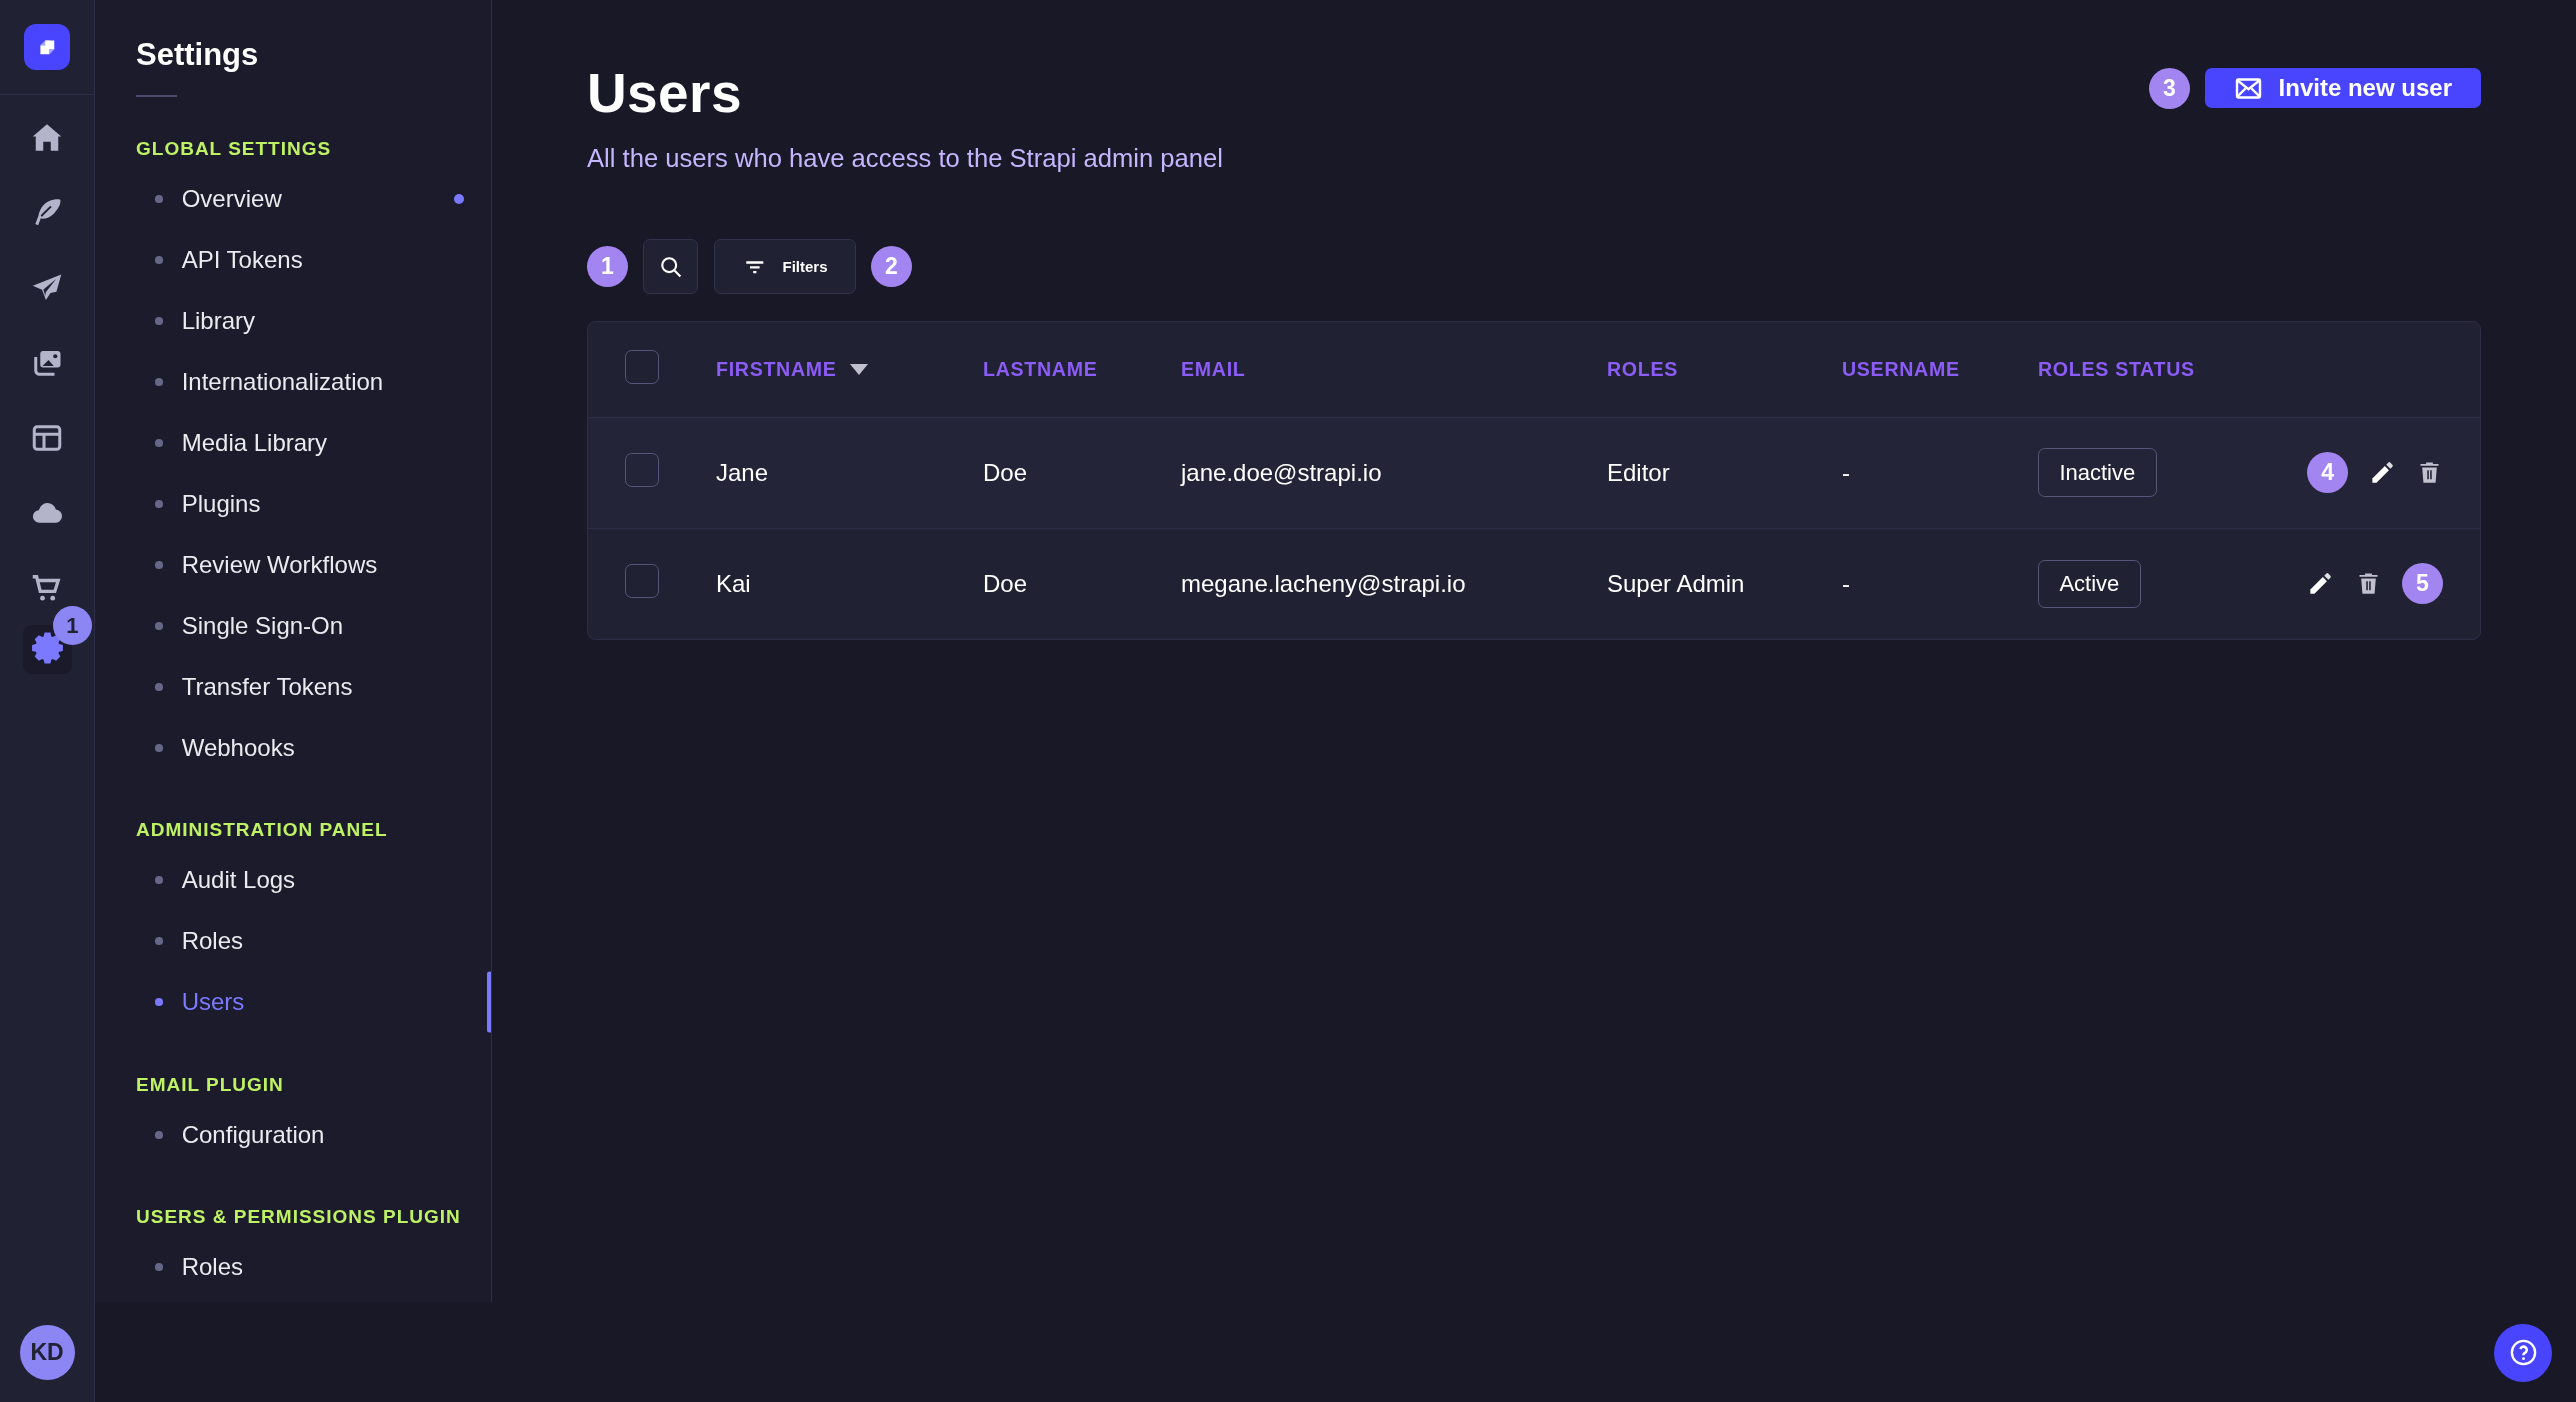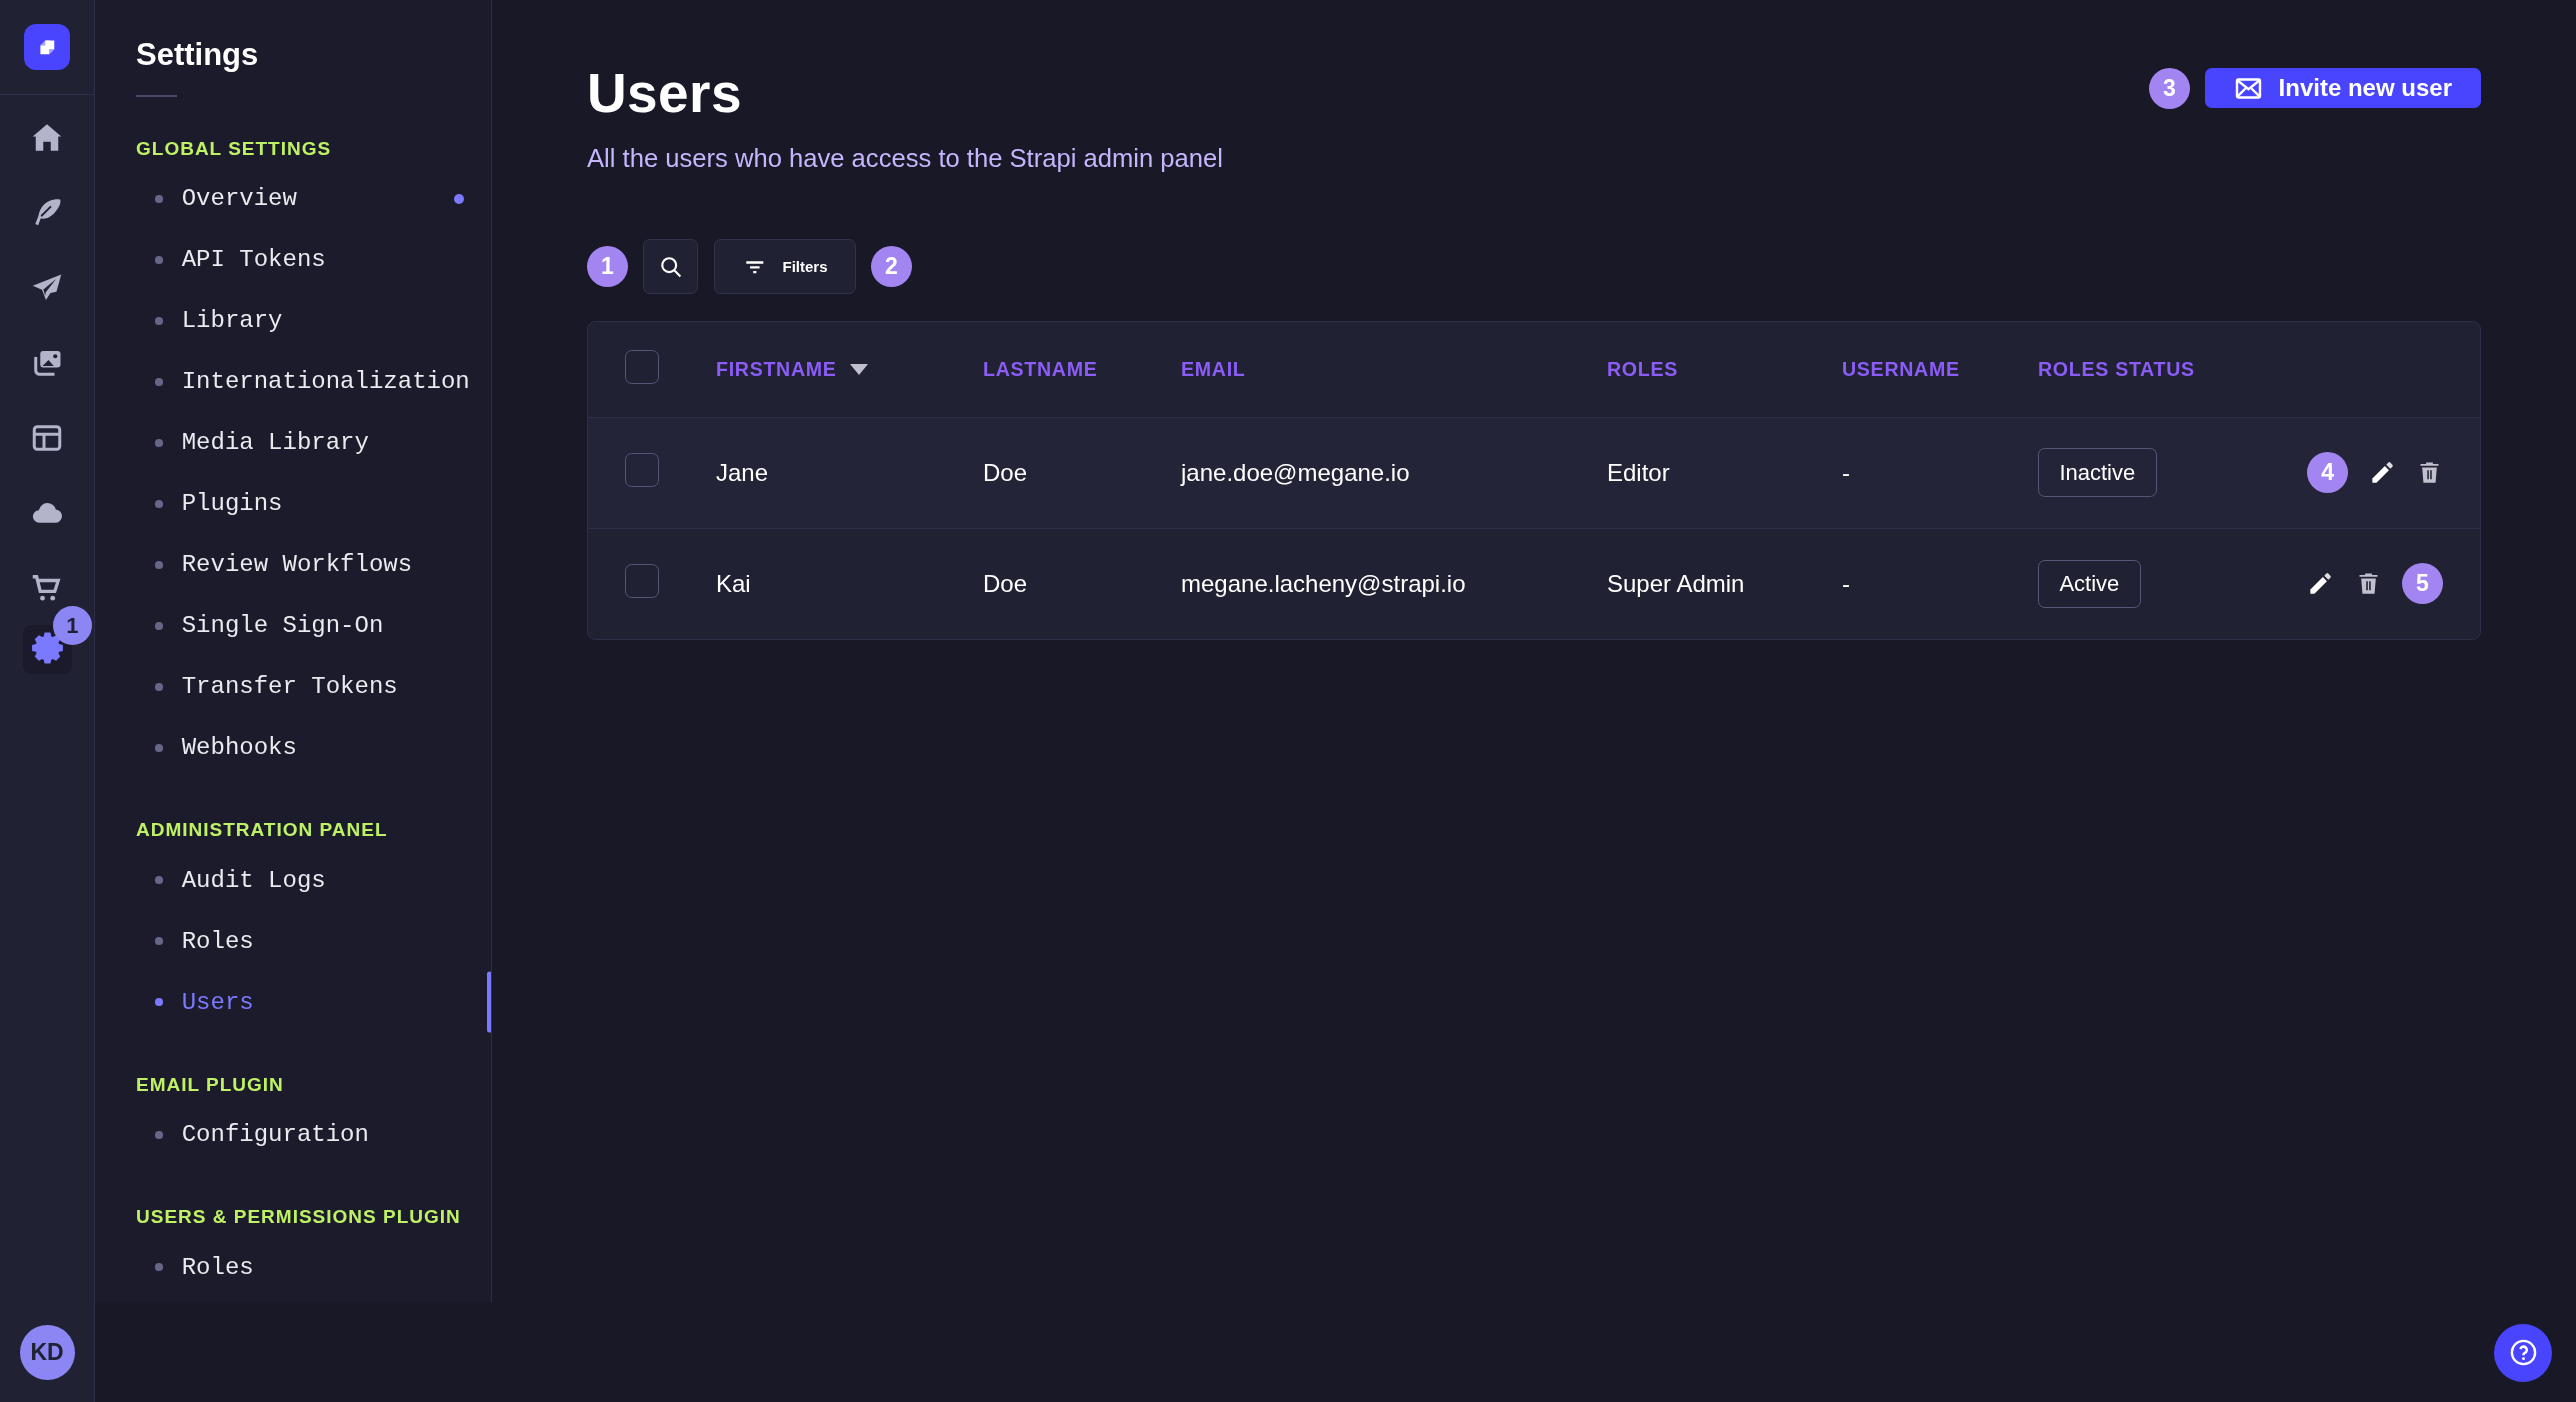--- a/index.html
+++ b/index.html
@@ -51,21 +51,21 @@
   .subnav {
     width: 397px; flex: 0 0 397px; height: 1302px; background: #1b1b2b;
     border-right: 0.9px solid #2e2e48; position: relative; overflow: hidden;
   }
   .subnav-title { font-size: 31px; font-weight: 600; color: #ffffff; padding: 37px 0 0 41px; }
   .subnav-underline { width: 41px; height: 1.7px; background: #4a4a6a; margin: 22px 0 0 41px; }
   .section-header {
     font-size: 19px; font-weight: 600; letter-spacing: 1px; color: #bef264;
     text-transform: uppercase; padding-left: 41px; margin-top: 41px;
   }
-  .nav-list { list-style: none; margin-top: 8.5px; font-family: Liberation Mono, monospace; }
+  .nav-list { list-style: none; margin-top: 8.5px; }
   .nav-item {
     height: 61px; display: flex; align-items: center; gap: 19px;
     padding-left: 60px; cursor: pointer; position: relative; font-size: 24px; font-weight: 500; color: #eaeaef;
   }
   .bullet { width: 7.7px; height: 7.7px; border-radius: 50%; background: #666687; flex: 0 0 7.7px; }
   .nav-item.active { color: #7b79ff; }
   .nav-item.active .bullet { background: #7b79ff; }
   .notif-dot {
     position: absolute; right: 27px; width: 10.2px; height: 10.2px; border-radius: 50%; background: #7b79ff;
   }
@@ -370,21 +370,21 @@
           <th>USERNAME</th>
           <th>ROLES STATUS</th>
           <th></th>
         </tr>
       </thead>
       <tbody>
         <tr class="row-1">
           <td class="td-check"><span class="checkbox"></span></td>
           <td>Jane</td>
           <td>Doe</td>
-          <td>jane.doe@megane.io</td>
+          <td>jane.doe@strapi.io</td>
           <td>Editor</td>
           <td>-</td>
           <td><span class="status-badge">Inactive</span></td>
           <td class="actions-cell">
             <span class="actions">
               <span class="ann-badge">4</span>
               <button class="row-action edit">
                 <svg viewBox="0 0 24 24" fill="currentColor">
                   <path d="M3 17.4 V21 h3.6 L17.7 9.9 14.1 6.3 3 17.4z"></path>
                   <path d="M20.8 6.8a1.2 1.2 0 0 0 0-1.7L18.9 3.2a1.2 1.2 0 0 0-1.7 0l-1.8 1.8 3.6 3.6 1.8-1.8z" opacity="0.85"></path>

